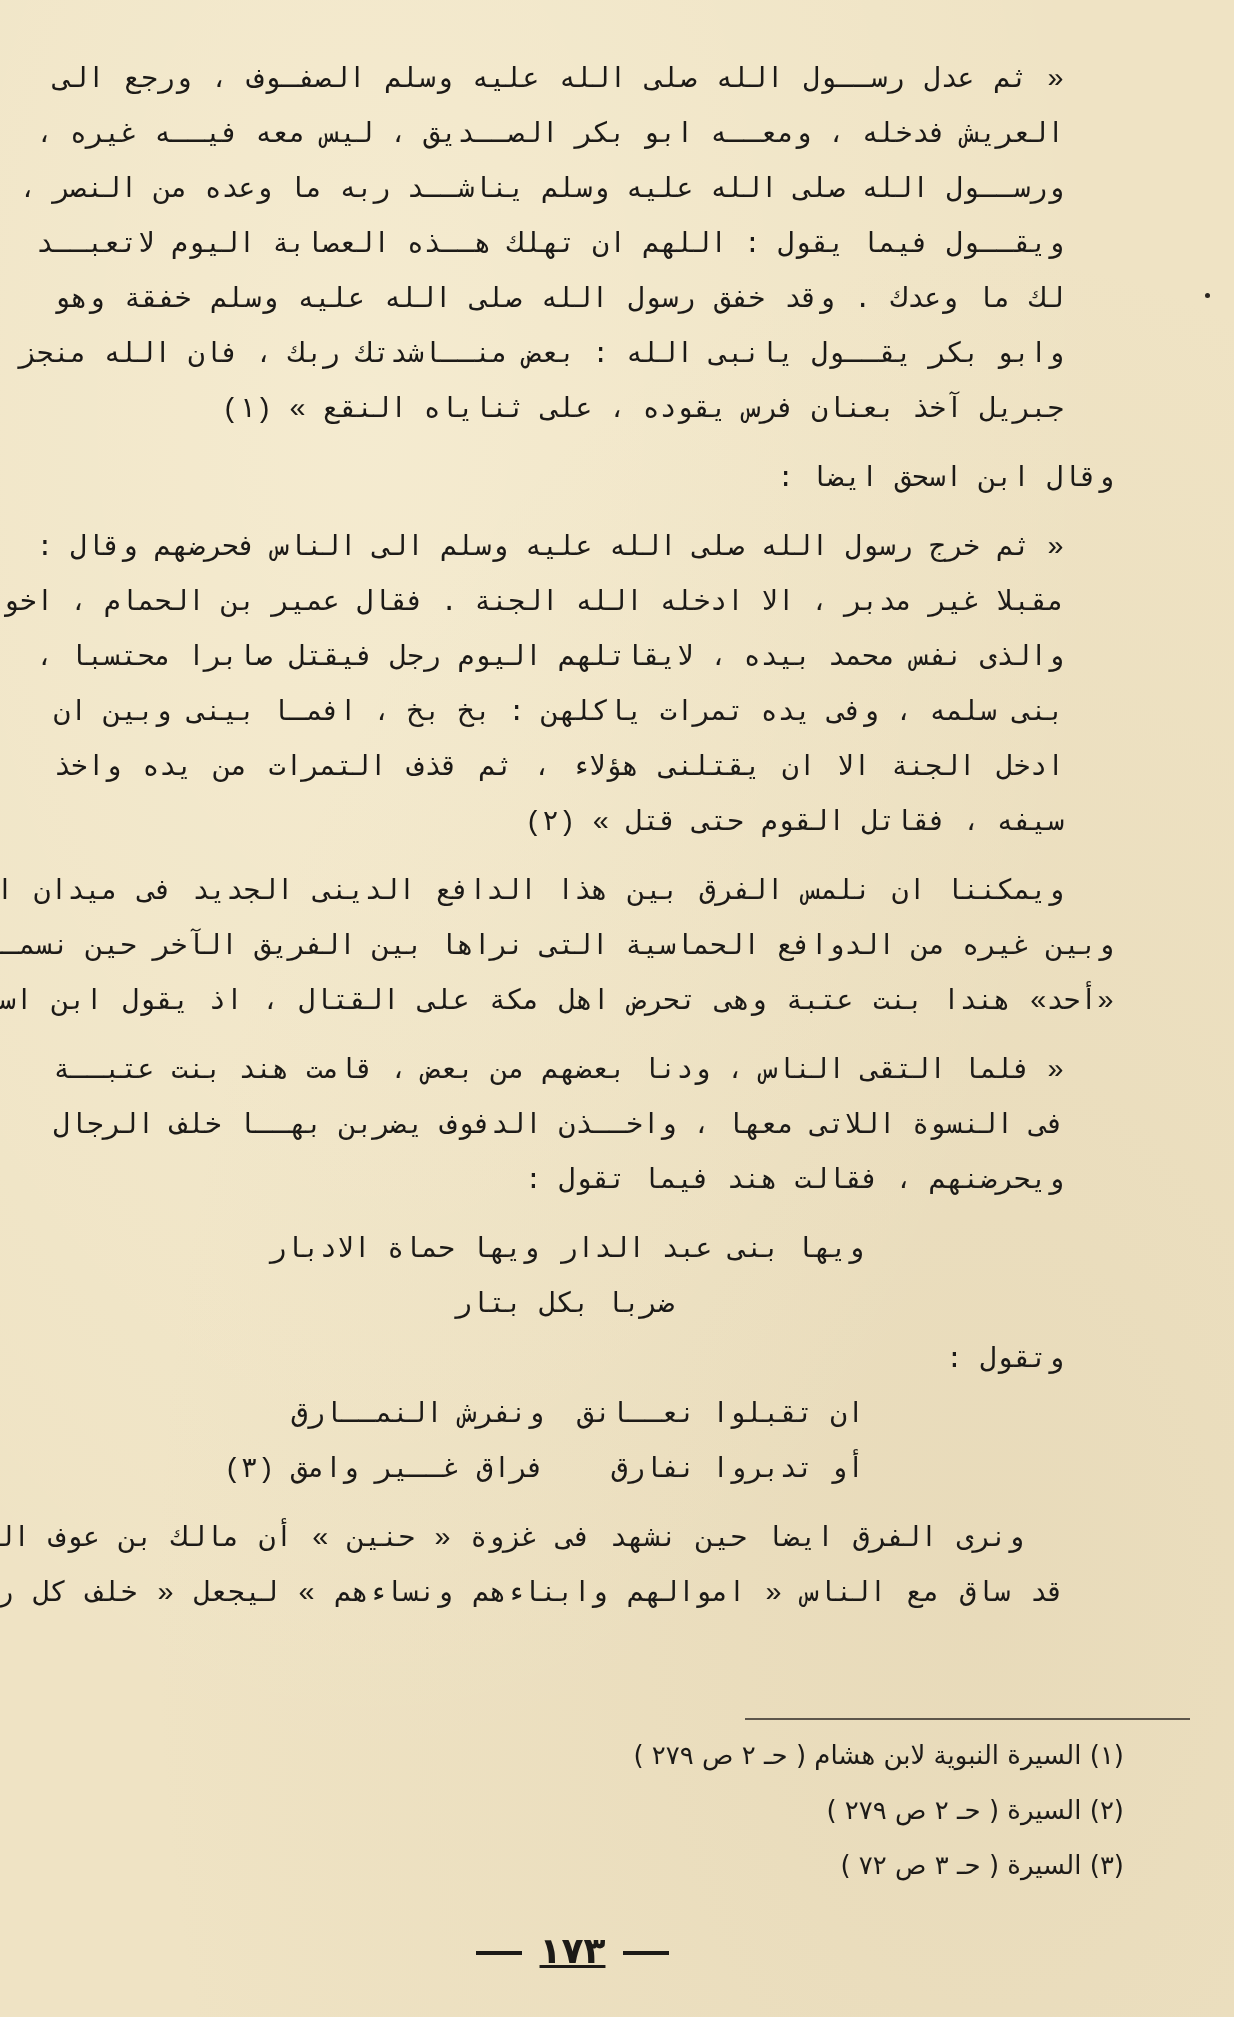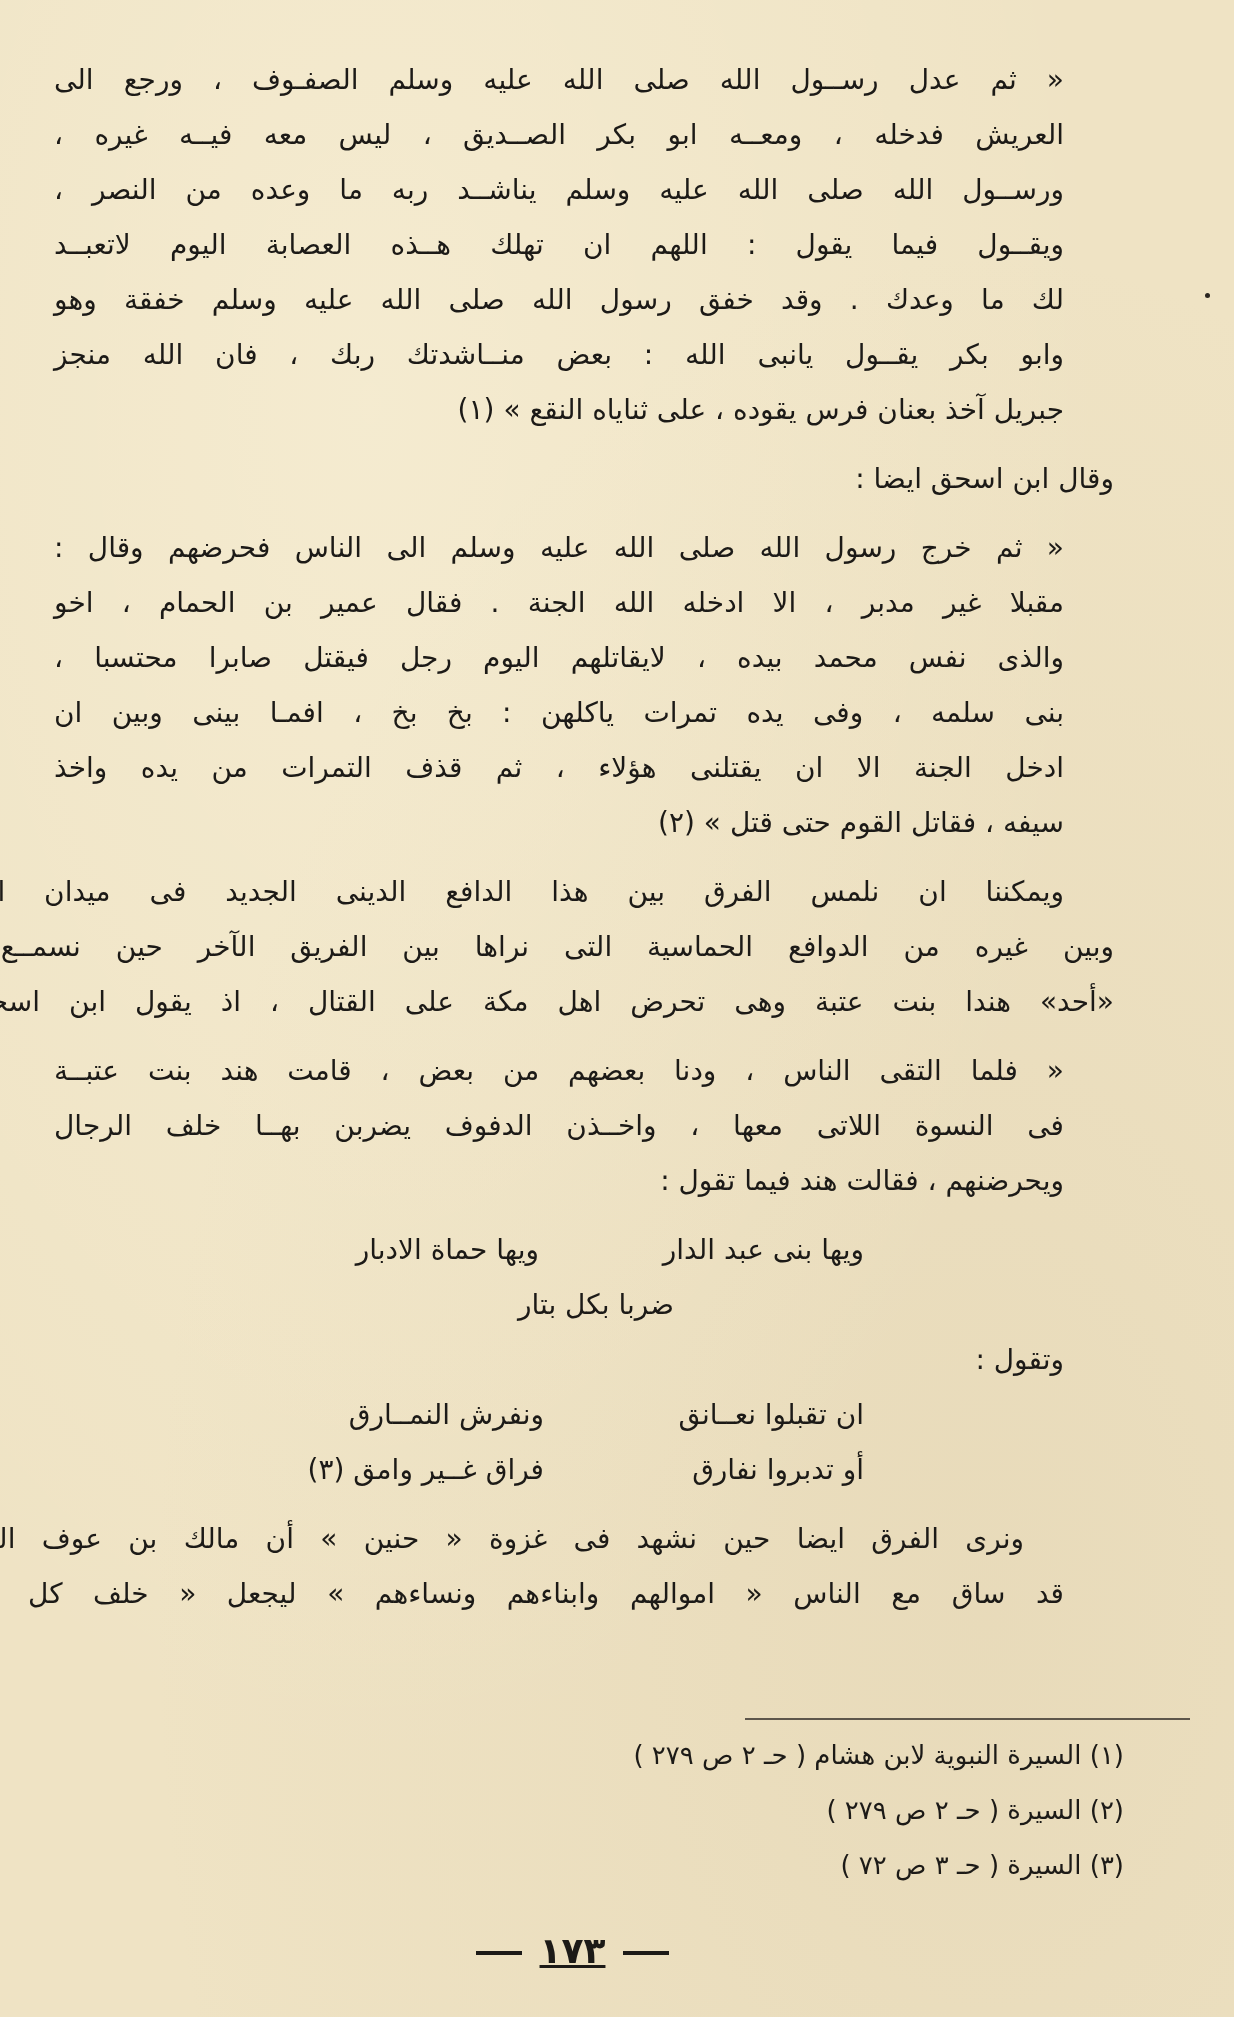--- a/index.html
+++ b/index.html
@@ -17,20 +17,21 @@
       font-family: "DejaVu Sans", sans-serif;
       position: relative;
       overflow: hidden;
     }
     .page {
       position: absolute;
       top: 52px;
       right: 170px;
       width: 1010px;
       direction: rtl;
+      font-family: Liberation Mono, monospace;
     }
     .line {
       font-size: 28px;
       line-height: 55px;
       white-space: nowrap;
       text-align: justify;
       text-align-last: justify;
       letter-spacing: 0.2px;
     }
     .line.last {

